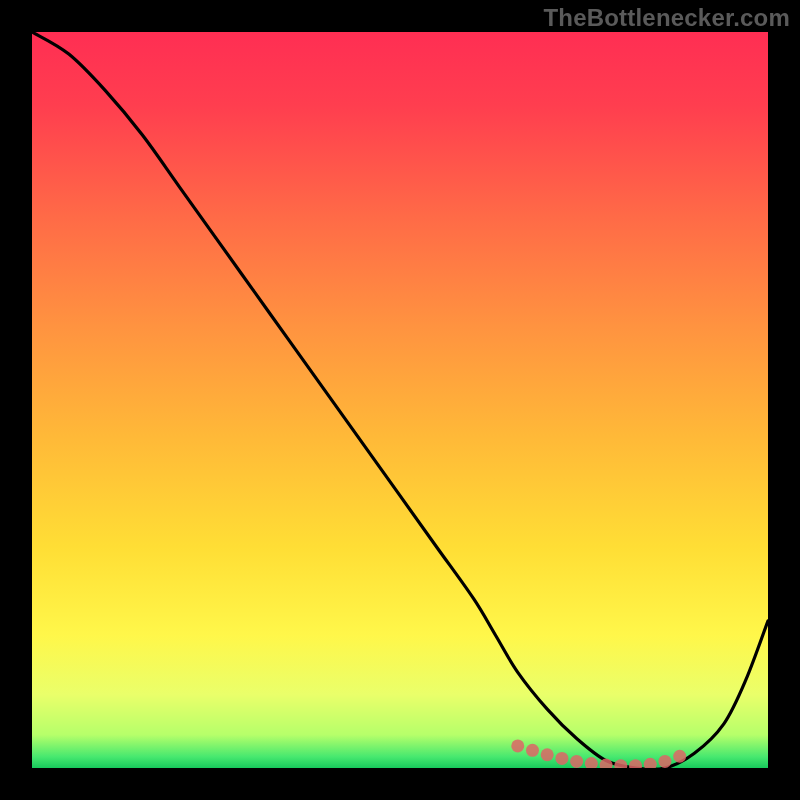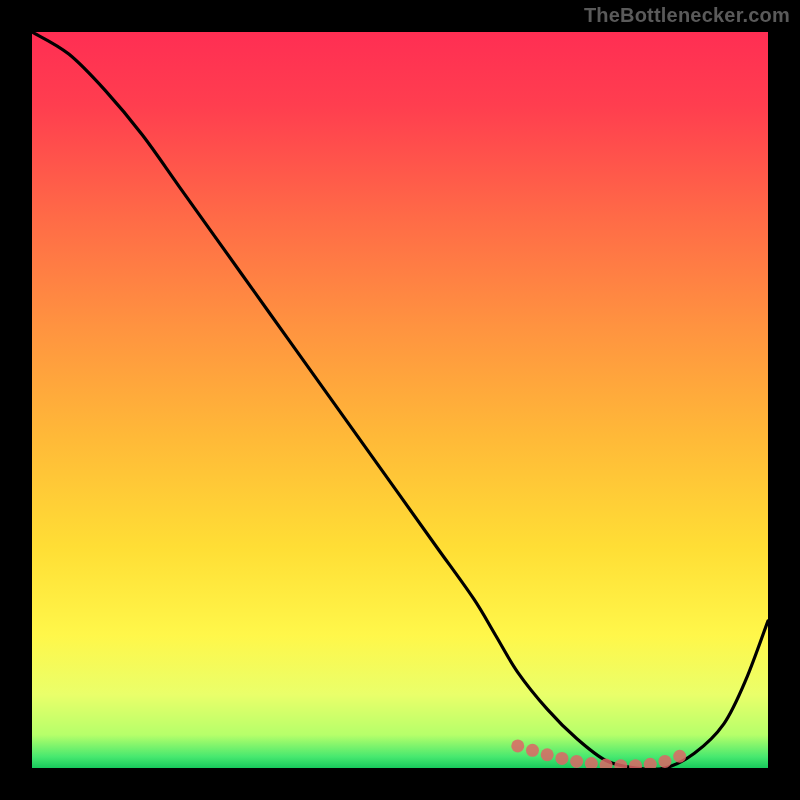--- a/index.html
+++ b/index.html
@@ -17,21 +17,21 @@
     top: 32px;
     width: 736px;
     height: 736px;
     background: #000;
   }
   .attribution {
     position: absolute;
     top: 4px;
     right: 10px;
     color: #5a5a5a;
-    font-size: 20px;
+    font-size: 24px;
     font-weight: 600;
     letter-spacing: 0.2px;
   }
   svg {
     display: block;
   }
 </style>
 </head>
 <body>
 

